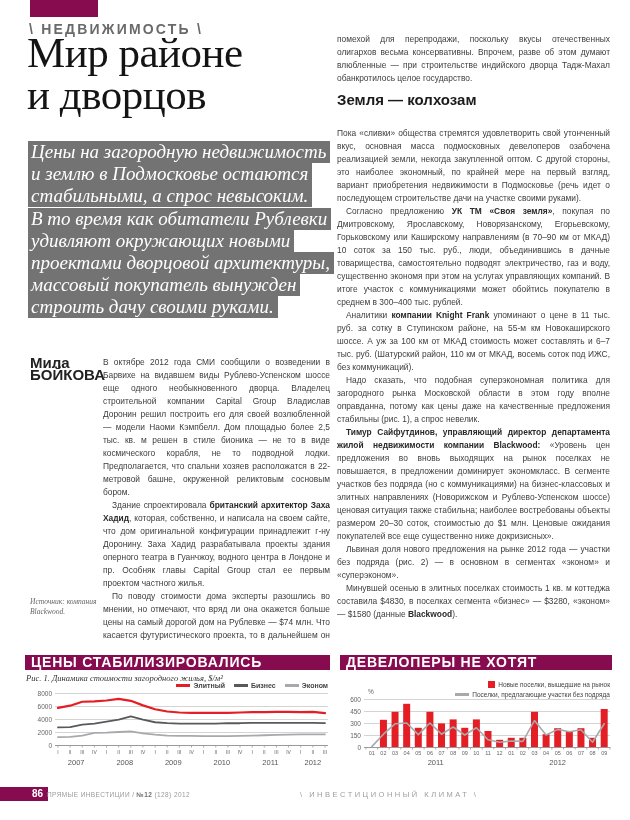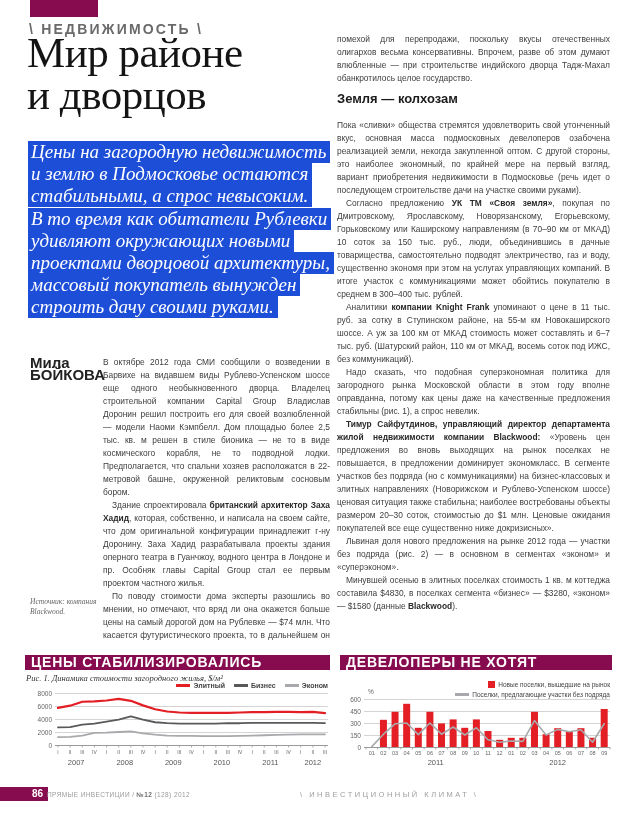--- a/index.html
+++ b/index.html
@@ -5,31 +5,31 @@
   html,body{margin:0;padding:0;background:#e8e8e8;}
   .page{position:relative;width:630px;height:820px;background:#ffffff;overflow:hidden;
         font-family:"Liberation Sans","DejaVu Sans",sans-serif;}
   .topblock{position:absolute;left:30px;top:0;width:68px;height:17px;background:#870b4f;}
   .kicker{position:absolute;left:29px;top:21px;font-size:14px;font-weight:bold;
           letter-spacing:2.2px;color:#6a6a6a;white-space:nowrap;}
   .title{position:absolute;left:27px;top:32px;font-family:"Liberation Serif","DejaVu Serif",serif;
          font-size:43px;line-height:42px;color:#141414;letter-spacing:-0.5px;}
   .lede{position:absolute;left:28px;top:141px;width:302px;}
   .ledeline{height:22.2px;white-space:nowrap;}
-  .hl{background:#1d4ed8;color:#ffffff;font:italic 19px/22.2px "Liberation Serif","DejaVu Serif",serif;
+  .hl{background:#737373;color:#ffffff;font:italic 19px/22.2px "Liberation Serif","DejaVu Serif",serif;
       padding:0 4px 1px 3px;}
   .author{position:absolute;left:30px;top:357px;font-size:15px;font-weight:bold;line-height:12px;color:#222;}
   .source{position:absolute;left:30px;top:597px;width:72px;
           font:italic 7.5px/10px "Liberation Serif","DejaVu Serif",serif;color:#666;}
   .colL{position:absolute;left:103px;top:356px;width:227px;height:288px;overflow:hidden;}
   .colR{position:absolute;left:337px;top:33px;width:273px;height:614px;overflow:hidden;}
   .bodyp{margin:0;font-size:8.4px;line-height:13px;text-align:justify;color:#3d3d3f;}
   .bodyp.ind{text-indent:9px;}
   .bodyp b{color:#2a2a2c;margin-top:44px;}
-  .colhead{font-size:13px;font-weight:bold;color:#1b1b1d;margin:6px 0 13px;}
+  .colhead{font-size:15px;font-weight:bold;color:#1b1b1d;margin:6px 0 19px;}
   .chart{position:absolute;top:655px;height:138px;}
   #chart1{left:25px;width:305px;}
   #chart2{left:340px;width:272px;}
   .chart-header{height:15px;background:#870b4f;color:#fff;font-size:14px;font-weight:bold;
                 letter-spacing:0.8px;line-height:15.5px;padding-left:6px;box-sizing:border-box;}
   .chart-caption{position:absolute;left:1px;top:18px;white-space:nowrap;
                  font:italic 8.5px "Liberation Serif","DejaVu Serif",serif;color:#333;}
   .chart-caption.small{font-size:7.6px;}
   .chart svg{position:absolute;left:0;top:30px;overflow:visible;}
   .c1legend{position:absolute;top:27px;right:2px;display:flex;gap:9px;align-items:center;

